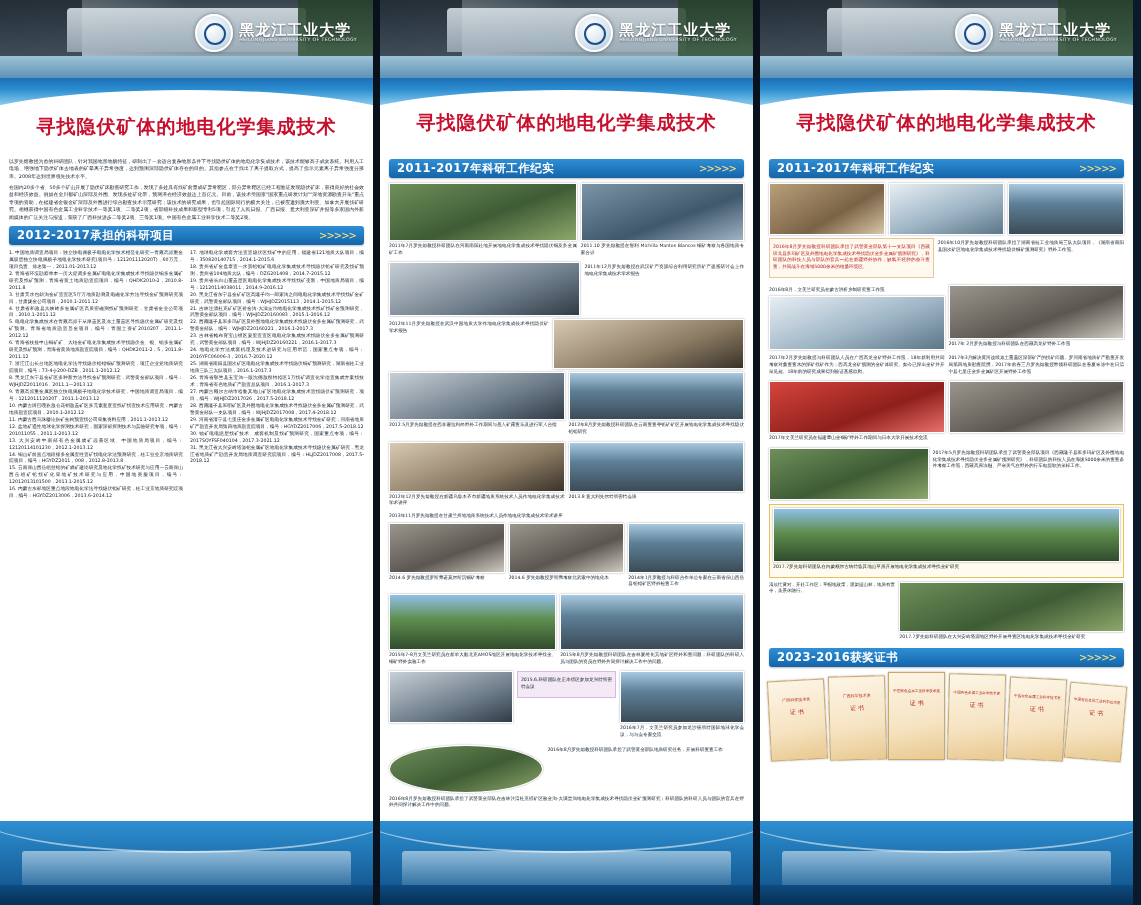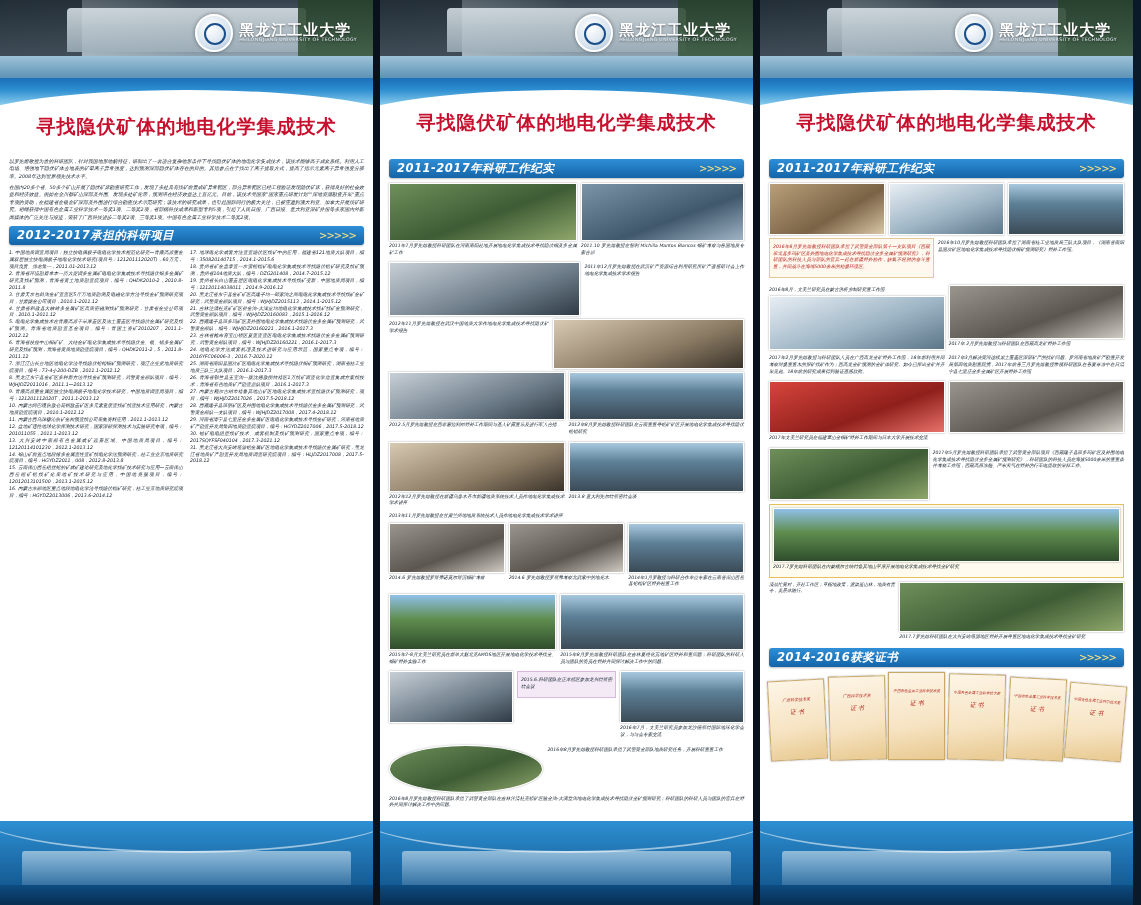--- a/index.html
+++ b/index.html
@@ -19,21 +19,21 @@
   .logo{position:absolute;right:16px;top:14px;display:flex;align-items:center;gap:6px;}
   .logo-mark{width:34px;height:34px;border-radius:50%;background:radial-gradient(circle at 40% 35%,#ffffff,#d7e3ee 60%,#9fb6cd);border:2px solid #fff;box-shadow:0 0 4px rgba(0,0,0,.4);position:relative;}
   .logo-mark:after{content:"";position:absolute;left:7px;top:7px;width:18px;height:18px;border-radius:50%;border:2px solid #1b4f8a;}
   .logo-text{color:#fff;font-weight:bold;font-size:15px;letter-spacing:1px;text-shadow:0 1px 2px rgba(0,0,0,.5);line-height:1.05;}
   .logo-sub{font-size:4.6px;letter-spacing:.4px;color:#e8f1fa;font-weight:normal;}
   
   .wave{height:28px;background:linear-gradient(180deg,#1d6fb8 0%,#2a8ccf 40%,#8fd0ef 100%);position:relative;overflow:hidden;}
   .wave:after{content:"";position:absolute;left:-10%;bottom:-18px;width:120%;height:34px;background:#fff;border-radius:50% 50% 0 0/100% 100% 0 0;}
   .title{text-align:center;color:#c7102e;font-size:19px;font-weight:bold;letter-spacing:1px;padding:4px 0 6px;font-family:"DejaVu Sans","Liberation Sans",sans-serif;}
   #b1 .title{padding-top:8px;}
-  .content{padding:12px 9px;font-style:italic;}
+  .content{padding:12px 9px;}
   
   .secbar{margin:5px 0 5px;height:19px;background:linear-gradient(180deg,#2f8fd6,#1464a8);border-radius:3px;display:flex;align-items:center;padding:0 8px;box-shadow:0 1px 2px rgba(0,0,0,.25);}
   .secbar .t{color:#fff;font-size:11.5px;font-weight:bold;letter-spacing:.5px;}
   .secbar .arrows{color:#ffe680;margin-left:auto;font-size:10px;letter-spacing:-1px;}
   
   .para{font-size:4.9px;line-height:1.5;color:#14202c;text-align:justify;}
   .tinylist{font-size:4.7px;line-height:1.48;color:#14202c;text-align:justify;}
   
   .ph{background:#44525c;border:1px solid #fff;box-shadow:0 0 2px rgba(0,0,0,.35);position:relative;overflow:hidden;}
   .cap{font-size:4.6px;line-height:1.45;color:#12202c;text-align:justify;margin:2px 0 3px;}
@@ -361,21 +361,21 @@
       <div style="flex:.9">
         <div class="noteblk">清晨忙黄对，开赴工作区；草帽地政策，渡渠挺山林，地质有责令，美景休随行。</div>
       </div>
       <div style="flex:1.6">
         <div class="ph fieldA" style="height:48px"></div>
         <div class="cap">2017.7罗先熔科研团队在大兴安岭塔源地区野外开展寻查区地电化学集成技术寻找金矿研究</div>
       </div>
     </div>
 
     <div class="secbar">
-      <span class="t">2014-2016获奖证书</span>
+      <span class="t">2023-2016获奖证书</span>
       <span class="arrows">&gt;&gt;&gt;&gt;&gt;</span>
     </div>
     <div style="display:flex;gap:3px;align-items:flex-end;margin-top:3px;">
       <div class="ph cert" style="flex:1;height:78px;transform:rotate(-3deg)">
         <div style="text-align:center;font-size:4px;color:#b3241c;padding-top:16px">广西科学技术奖</div>
         <div style="text-align:center;font-size:6px;color:#b3241c;margin-top:6px">证 书</div>
       </div>
       <div class="ph cert" style="flex:1;height:82px;transform:rotate(-1.5deg)">
         <div style="text-align:center;font-size:4px;color:#b3241c;padding-top:16px">广西科学技术奖</div>
         <div style="text-align:center;font-size:6px;color:#b3241c;margin-top:6px">证 书</div>

